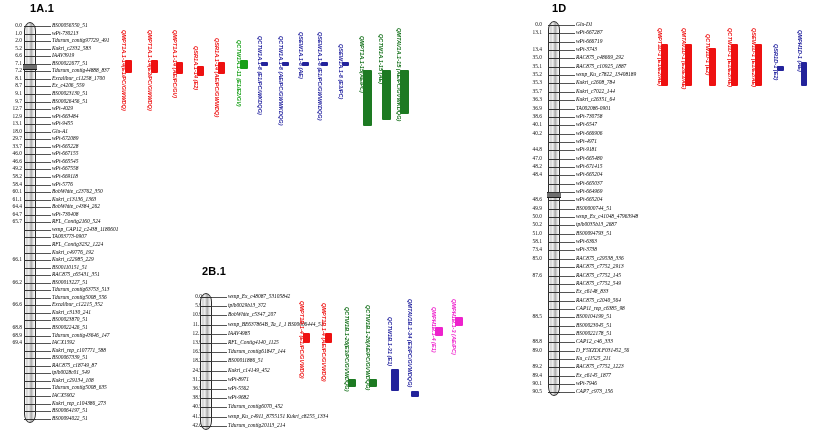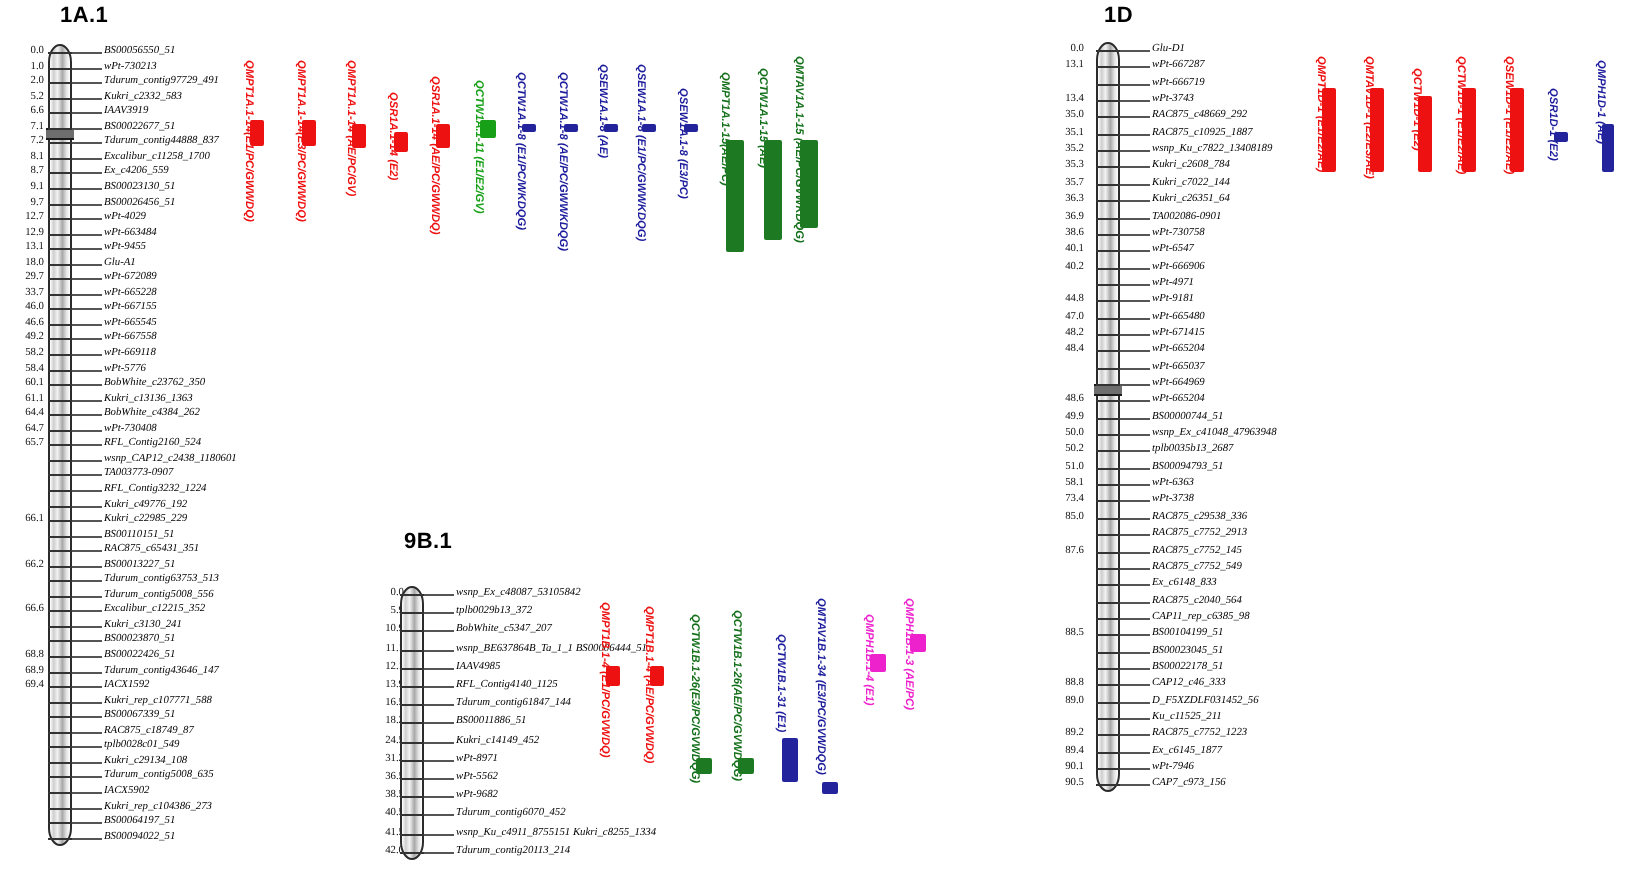--- a/index.html
+++ b/index.html
@@ -318,21 +318,21 @@
         <div class="qtl-label dgreen" style="left: 364px; top: 36px;">QMPT1A.1-15(AE/PC)</div>
         <div class="qtl-box box-dgreen" style="left: 363px; top: 70px; width: 9px; height: 56px;"></div>
         <div class="qtl-label dgreen" style="left: 383px; top: 34px;">QCTW1A.1-15 (AE)</div>
         <div class="qtl-box box-dgreen" style="left: 382px; top: 70px; width: 9px; height: 50px;"></div>
         <div class="qtl-label dgreen" style="left: 401px; top: 28px;">QMTAV1A.1-15 (AE/PC/GVWKDQG)</div>
         <div class="qtl-box box-dgreen" style="left: 400px; top: 70px; width: 9px; height: 44px;"></div>
       </div>
   </div>
 
   <div class="group" id="g-1B1" style="left:180px;top:283px;">
-    <div class="grp-title" style="left:22px;top:-18px;">9B.1</div>
+    <div class="grp-title" style="left:22px;top:-18px;">2B.1</div>
     <div class="pos-col" id="pos-1B1">
         <div class="pos" style="top: 14px; right: 2px;">0.0</div>
         <div class="pos" style="top: 23.2px; right: 2px;">5.9</div>
         <div class="pos" style="top: 32.4px; right: 2px;">10.9</div>
         <div class="pos" style="top: 41.6px; right: 2px;">11.1</div>
         <div class="pos" style="top: 50.8px; right: 2px;">12.1</div>
         <div class="pos" style="top: 60px; right: 2px;">13.9</div>
         <div class="pos" style="top: 69.2px; right: 2px;">16.5</div>
         <div class="pos" style="top: 78.4px; right: 2px;">18.2</div>
         <div class="pos" style="top: 87.6px; right: 2px;">24.5</div>

